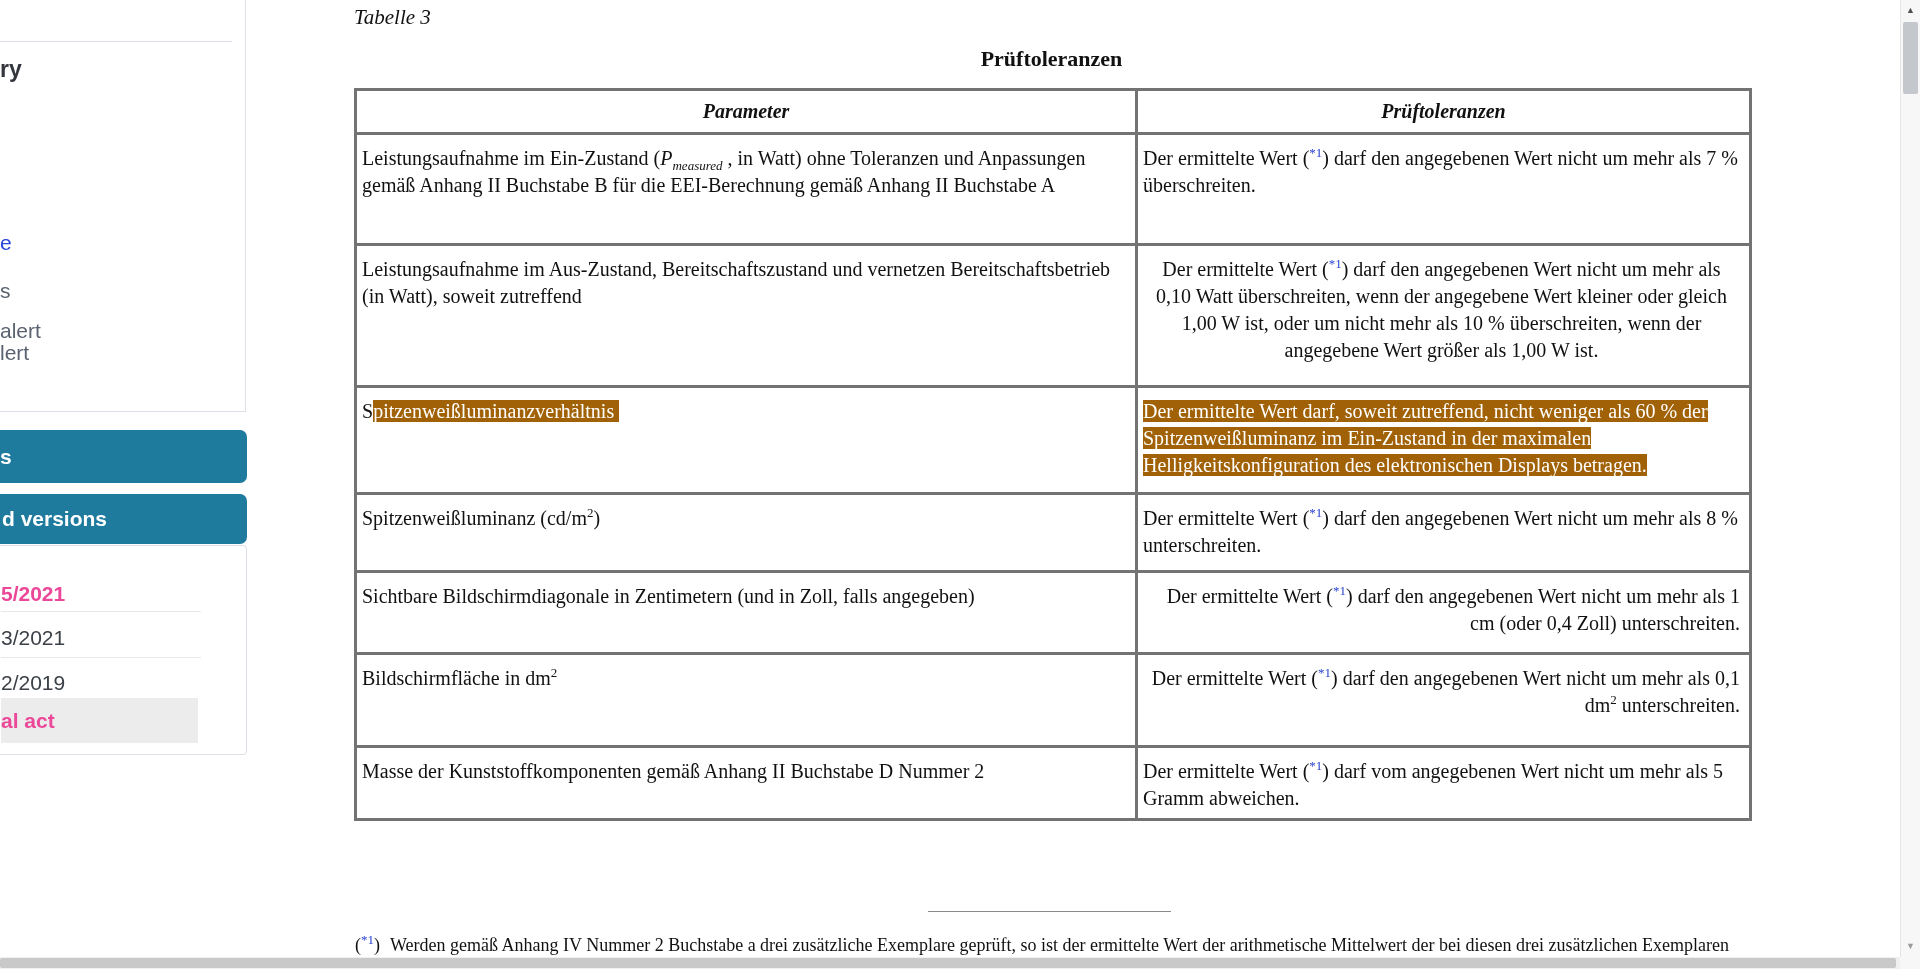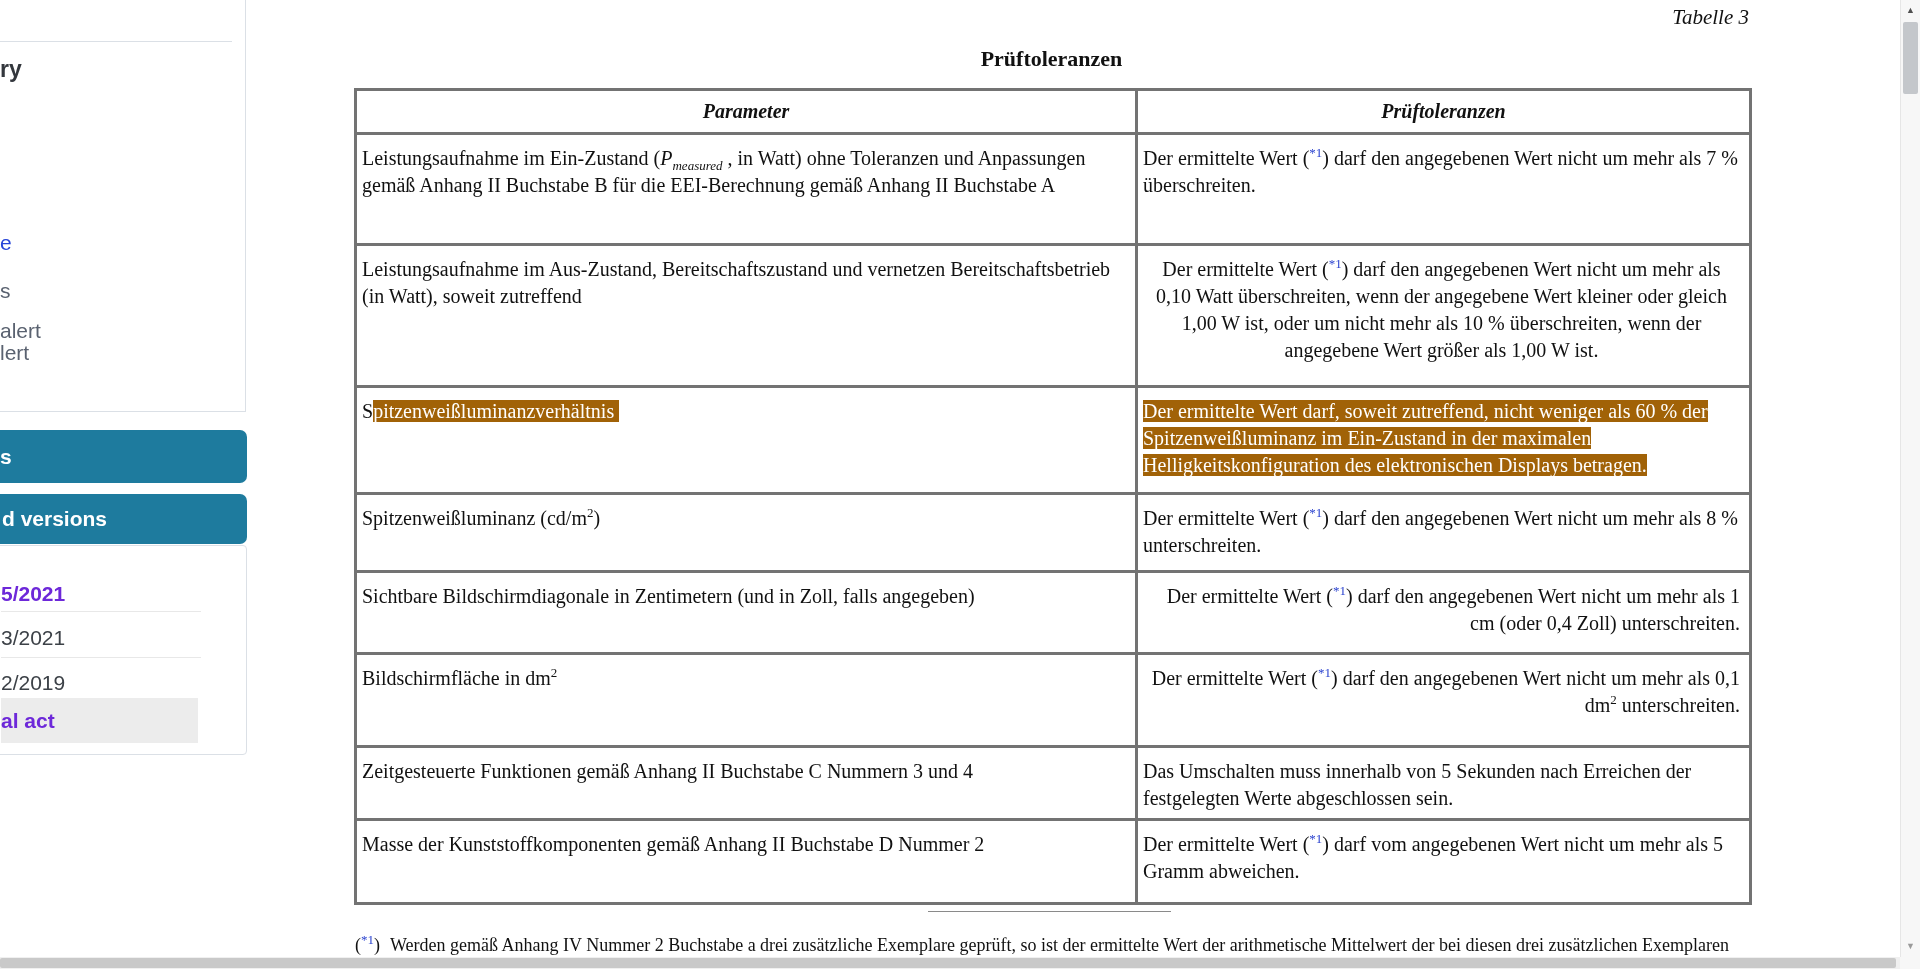--- a/index.html
+++ b/index.html
@@ -11,25 +11,25 @@
   
   .line { position:absolute; background:#dbe0e6; }
   .sb-heading { position:absolute; left:0; top:56px; font-size:23px; font-weight:bold; color:#33373d; }
   .sb-link { position:absolute; left:0; font-size:21px; color:#5a6270; text-decoration:none; cursor:pointer; }
   .sb-link.blue { color:#2745d8; }
   .sb-btn { position:absolute; left:-14px; width:261px; background:#1e7b9e; border-radius:7px; cursor:pointer; }
   .sb-btn span { position:absolute; color:#ffffff; font-weight:bold; font-size:21px; }
   .ver-card { position:absolute; left:-14px; top:545px; width:261px; height:210px;
     border:1px solid #dbe0e6; border-radius:4px; background:#fff; }
   .ver-item { position:absolute; left:14px; font-size:21px; color:#3c4147; cursor:pointer; }
-  .ver-item.teal { color:#6d28d9; font-weight:bold; }
+  .ver-item.teal { color:#ec4899; font-weight:bold; }
   .ver-sep { position:absolute; left:14px; height:1px; background:#e8e8e8; width:200px; }
   .ver-hl { position:absolute; left:14px; top:152px; width:197px; height:45px; background:#ececec; }
   
-  .doc-caption { position:absolute; left:354px; top:5px; width:1395px; text-align:right;
+  .doc-caption { position:absolute; left:354px; top:5px; width:1395px; text-align:left;
     font-family:"Liberation Serif", serif; font-style:italic; font-size:21px; color:#111; }
   .doc-title { position:absolute; left:354px; top:46px; width:1395px; text-align:center;
     font-family:"Liberation Serif", serif; font-weight:bold; font-size:22px; color:#111; }
   table.tol { position:absolute; left:354px; top:88px; width:1395px; border-collapse:collapse; table-layout:fixed; }
   table.tol col.c1 { width:781px; } table.tol col.c2 { width:614px; }
   table.tol th, table.tol td { border:3px solid #737373; font-family:"Liberation Serif", serif; color:#111; }
   table.tol th { height:44px; text-align:center; vertical-align:middle; font-style:italic; font-weight:bold; font-size:20px; }
   table.tol td { vertical-align:top; padding:10px 9px 6px 5px; font-size:20px; line-height:27px; }
   td.al-center { text-align:center; }
   td.al-right  { text-align:right; }
@@ -122,24 +122,20 @@
       </tr>
       <tr>
         <td><span>Sichtbare Bildschirmdiagonale in Zentimetern (und in Zoll, falls angegeben)</span></td>
         <td class="al-right"><span>Der ermittelte Wert </span>(<sup class="fnref">*1</sup>)<span> darf den angegebenen Wert nicht um mehr als 1 cm (oder 0,4 Zoll) unterschreiten.</span></td>
       </tr>
       <tr>
         <td><span>Bildschirmfläche in dm</span><sup>2</sup></td>
         <td class="al-right"><span>Der ermittelte Wert </span>(<sup class="fnref">*1</sup>)<span> darf den angegebenen Wert nicht um mehr als 0,1 dm</span><sup>2</sup><span> unterschreiten.</span></td>
       </tr>
       <tr>
-        <td><span>Zeitgesteuerte Funktionen gemäß Anhang II Buchstabe C Nummern 3 und 4</span></td>
-        <td class="al-left"><span>Das Umschalten muss innerhalb von 5 Sekunden nach Erreichen der festgelegten Werte abgeschlossen sein.</span></td>
-      </tr>
-      <tr>
         <td><span>Masse der Kunststoffkomponenten gemäß Anhang II Buchstabe D Nummer 2</span></td>
         <td class="al-left"><span>Der ermittelte Wert </span>(<sup class="fnref">*1</sup>)<span> darf vom angegebenen Wert nicht um mehr als 5 Gramm abweichen.</span></td>
       </tr>
     </tbody>
 </table>
 
 <div class="fn-sep"></div>
 <div class="footnote">
   <span>(<sup class="fnref">*1</sup>)</span><span class="fn-text">Werden gemäß Anhang IV Nummer 2 Buchstabe a drei zusätzliche Exemplare geprüft, so ist der ermittelte Wert der arithmetische Mittelwert der bei diesen drei zusätzlichen Exemplaren ermittelten Werte.</span>
 </div>

